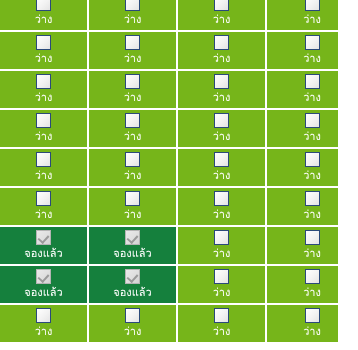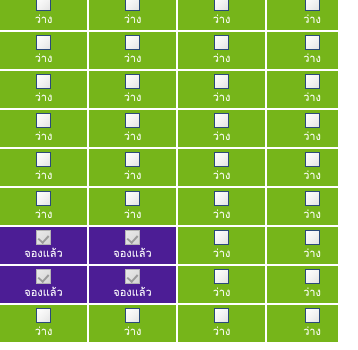--- a/index.html
+++ b/index.html
@@ -53,21 +53,21 @@
   }
   .seat-cell:last-child {
     border-right: none;
     width: 90px;
   }
 
   .seat-cell.status-free {
     background: #76b51a;
   }
   .seat-cell.status-booked {
-    background: #4c1d95;
+    background: #15803d;
   }
 
   
   .seat-check {
     width: 15px;
     height: 15px;
     box-sizing: border-box;
     display: block;
     flex: none;
   }

